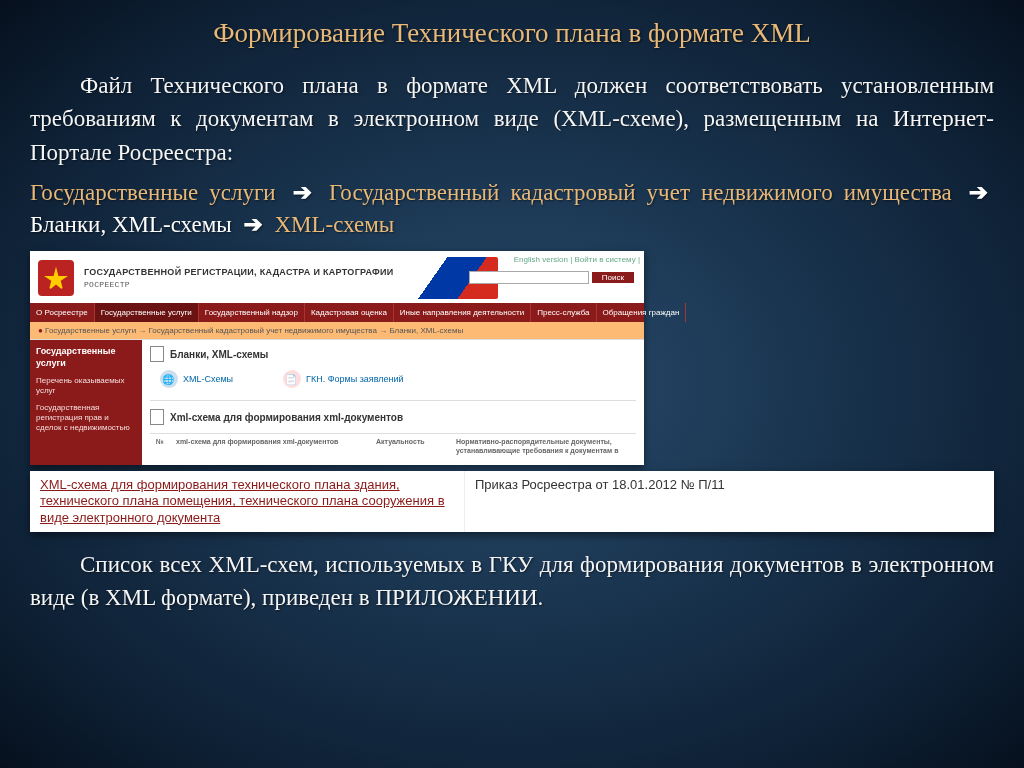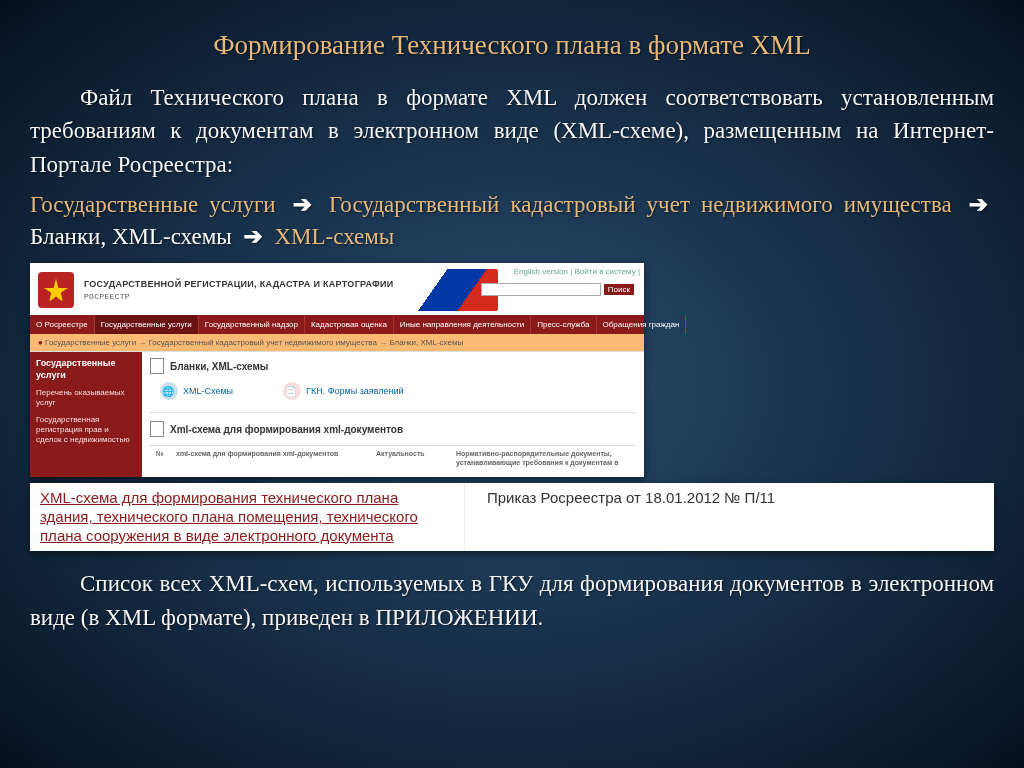--- a/index.html
+++ b/index.html
@@ -8,21 +8,21 @@
     background: radial-gradient(ellipse at center, #2a4d6e 0%, #1a3550 40%, #0d1f33 80%, #06101d 100%);
     font-family: Georgia, 'Times New Roman', serif;
     color: #fff;
     overflow: hidden;
     position: relative;
   }
   .title {
     text-align: center;
     color: #e8b878;
     font-size: 27px;
-    padding-top: 30px;
+    padding-top: 18px;
     text-shadow: 1px 1px 2px rgba(0,0,0,0.6);
   }
   .para1 {
     margin: 20px 30px 0 30px;
     font-size: 23px;
     line-height: 1.45;
     text-align: justify;
     text-indent: 50px;
     color: #f5f5f5;
     text-shadow: 1px 1px 2px rgba(0,0,0,0.5);
@@ -68,21 +68,21 @@
   .org { font-size: 9px; color: #333; line-height: 1.2; font-weight: bold; letter-spacing: 0.3px; }
   .org .sub { font-size: 8px; font-weight: normal; color: #555; margin-top: 2px; font-family: Liberation Mono, monospace; }
   .flag {
     width: 90px; height: 42px; margin-left: 14px;
     background: linear-gradient(125deg, #fff 33%, #0039a6 33% 66%, #d52b1e 66%);
     border-radius: 2px;
   }
   .top-links { position: absolute; top: 4px; right: 4px; font-size: 8px; color: #6a8; }
   .search-row { position: absolute; top: 20px; right: 10px; }
   .search-row input { width: 120px; font-size: 8px; padding: 1px 3px; border: 1px solid #aaa; }
-  .search-row button { font-size: 8px; padding: 1px 4px; background: #8b1a1a; color: #fff; border: none; }
+  .search-row button { font-size: 8px; padding: 1px 10px; background: #8b1a1a; color: #fff; border: none; }
   .nav-red {
     background: #8b1a1a; color: #fff;
     display: flex; font-size: 8px;
   }
   .nav-red span { padding: 5px 6px; border-right: 1px solid #a33; white-space: nowrap; }
   .nav-red span.active { background: #6b1212; }
   .bc-strip {
     background: #fdba74; padding: 4px 8px; font-size: 8px; color: #555;
     border-bottom: 1px solid #ddd;
   }
@@ -105,23 +105,22 @@
   .mini-table div { padding: 4px 6px; border-top: 1px solid #ddd; }
   .mt-c1 { width: 20px; font-weight: bold; }
   .mt-c2 { width: 200px; font-weight: bold; }
   .mt-c3 { width: 80px; font-weight: bold; }
   .mt-c4 { flex: 1; font-weight: bold; line-height: 1.2; }
   .excerpt {
     margin: 6px 30px 0 30px;
     background: #fff;
     display: flex;
     font-family: Arial, sans-serif;
-    font-size: 15px;
+    font-size: 13px;
     box-shadow: 0 3px 8px rgba(0,0,0,0.5);
-    gap: 12px;
   }
   .excerpt > div { padding: 6px 10px; }
   .ex-c1 { width: 435px; color: #8b1a1a; text-decoration: underline; line-height: 1.25; border-right: 1px solid #eee; }
   .ex-c2 { width: 135px; color: #333; }
   .ex-c3 { flex: 1; color: #333; line-height: 1.25; }
   .para2 {
     margin: 16px 30px 0 30px;
     font-size: 23px;
     line-height: 1.45;
     text-align: justify;

